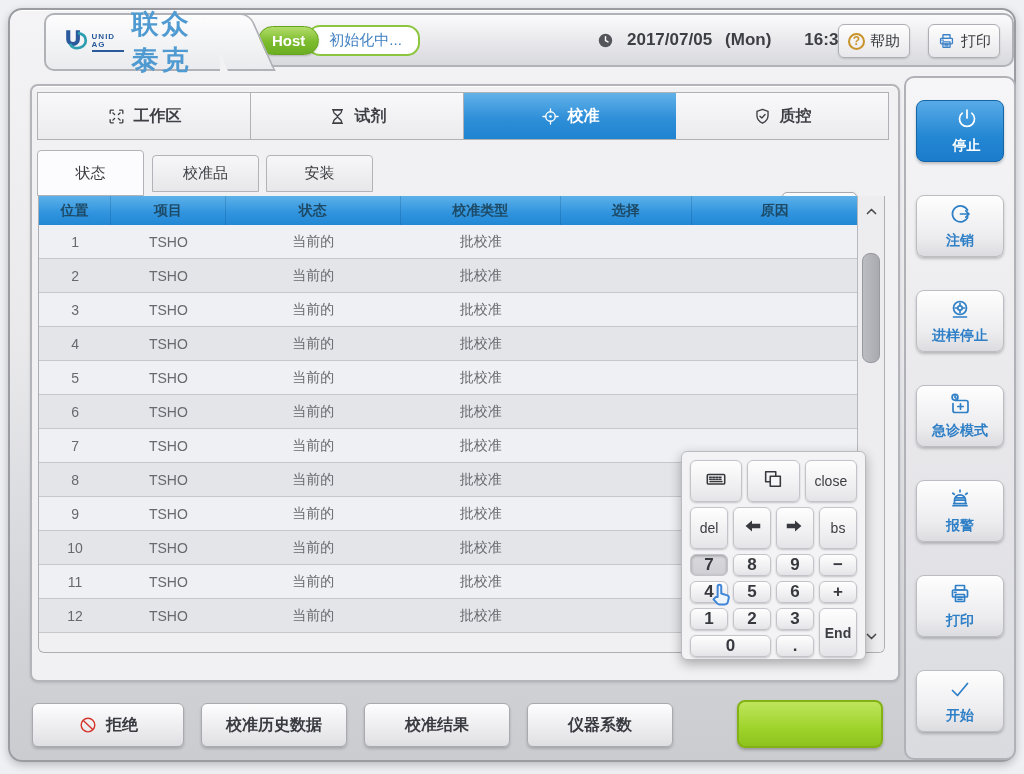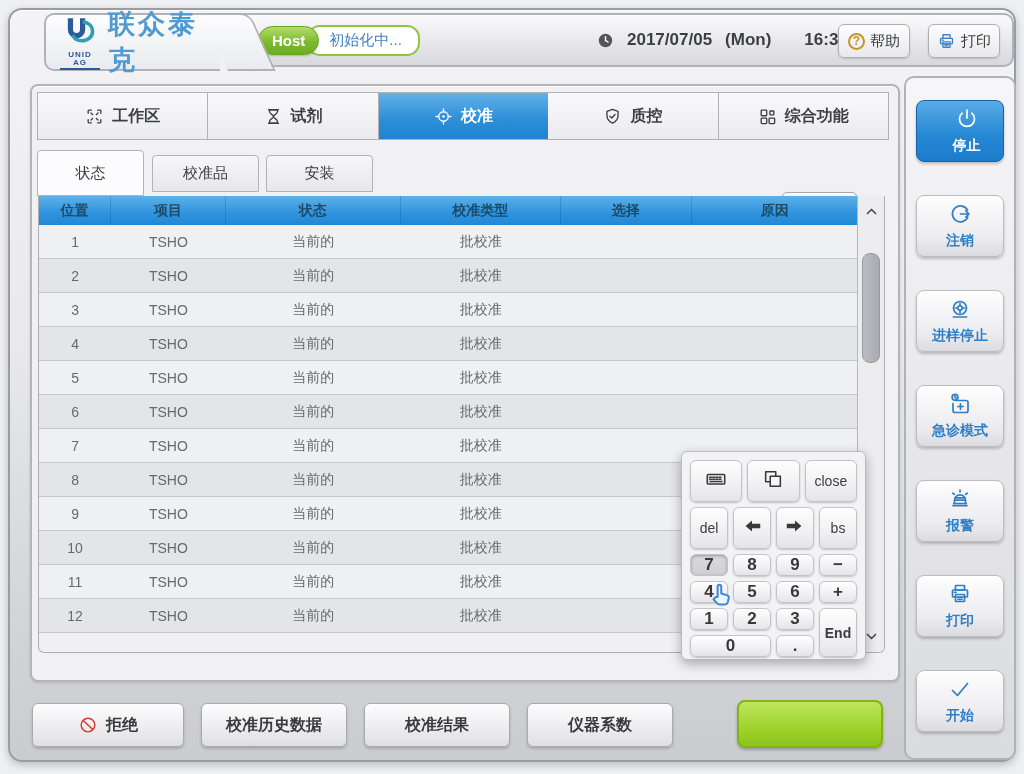--- a/index.html
+++ b/index.html
@@ -16,21 +16,21 @@
               border:2px solid #b1b2b7;border-radius:10px;
               background:linear-gradient(#fbfbfc,#e6e6ea 60%,#d8d9dd);z-index:2;}
   .logo-plate{position:absolute;left:34px;top:3px;width:176px;height:58px;box-sizing:border-box;
               border:2px solid #b1b2b7;border-right:none;border-radius:10px 0 0 10px;
               background:linear-gradient(#fdfdfe,#eaebee);z-index:3;
               display:flex;align-items:center;padding-left:14px;}
   .logo-plate::after{content:"";position:absolute;right:-30px;top:-2px;width:46px;height:54px;
               background:linear-gradient(#fdfdfe,#eaebee);
               border:2px solid #b1b2b7;border-left:none;border-radius:0 10px 0 0;
               transform:skewX(24deg);transform-origin:0 0;}
-  .logo-mark{display:flex;flex-direction:column;align-items:center;z-index:2;text-align:center;}
+  .logo-mark{display:flex;flex-direction:row;align-items:center;z-index:2;}
   .logo-mark svg{width:40px;height:36px;}
   .logo-sub{font-size:8px;font-weight:bold;color:#2a5a9c;border-bottom:2px solid #2a5a9c;
             letter-spacing:1px;line-height:1;padding-bottom:1px;}
   .logo-cn{font-size:27px;font-weight:bold;color:#4f9ad1;letter-spacing:3px;margin-left:8px;z-index:2;}
   .host-wrap{position:absolute;left:30px;top:10px;display:flex;align-items:center;z-index:4;}
   .host-pill{background:linear-gradient(#b2dd6a,#7cbb2e 55%,#6cae22);border:1px solid #66a41e;
              color:#fff;font-weight:bold;font-size:15px;padding:5px 13px;border-radius:16px;
              position:relative;z-index:2;box-shadow:0 1px 2px rgba(0,0,0,.2);}
   .host-status{background:#fff;border:2px solid #8cc63f;border-radius:13px;color:#3f7fc1;
                font-size:15px;padding:4px 16px 4px 20px;margin-left:-12px;z-index:1;}
@@ -223,31 +223,20 @@
           </div>
           <div class="tab">
             <span class="ticon">
               <svg viewBox="0 0 24 24" fill="none" stroke="currentColor" stroke-width="1.7" stroke-linecap="round" stroke-linejoin="round">
                 <path d="M12 3l7 2.6v5.1c0 4.6-2.9 7.8-7 9.8-4.1-2-7-5.2-7-9.8V5.6z"></path>
                 <path d="M8.8 11.6l2.3 2.3 4.1-4.4"></path>
               </svg>
             </span>
             <span>质控</span>
           </div>
-          <div class="tab">
-            <span class="ticon">
-              <svg viewBox="0 0 24 24" fill="none" stroke="currentColor" stroke-width="1.7" stroke-linecap="round" stroke-linejoin="round">
-                <rect x="4" y="4" width="7" height="7" rx="1"></rect>
-                <rect x="4" y="14" width="7" height="7" rx="1"></rect>
-                <rect x="14" y="14" width="7" height="7" rx="1"></rect>
-                <rect x="15" y="5" width="5" height="5" rx="1"></rect>
-              </svg>
-            </span>
-            <span>综合功能</span>
-          </div>
         </div>
       <div id="subtab-bar">
           <div class="subtab active" style="left: 5px; width: 107px;">
             <span>状态</span>
           </div>
           <div class="subtab" style="left: 120px; width: 107px;">
             <span>校准品</span>
           </div>
           <div class="subtab" style="left: 234px; width: 107px;">
             <span>安装</span>

